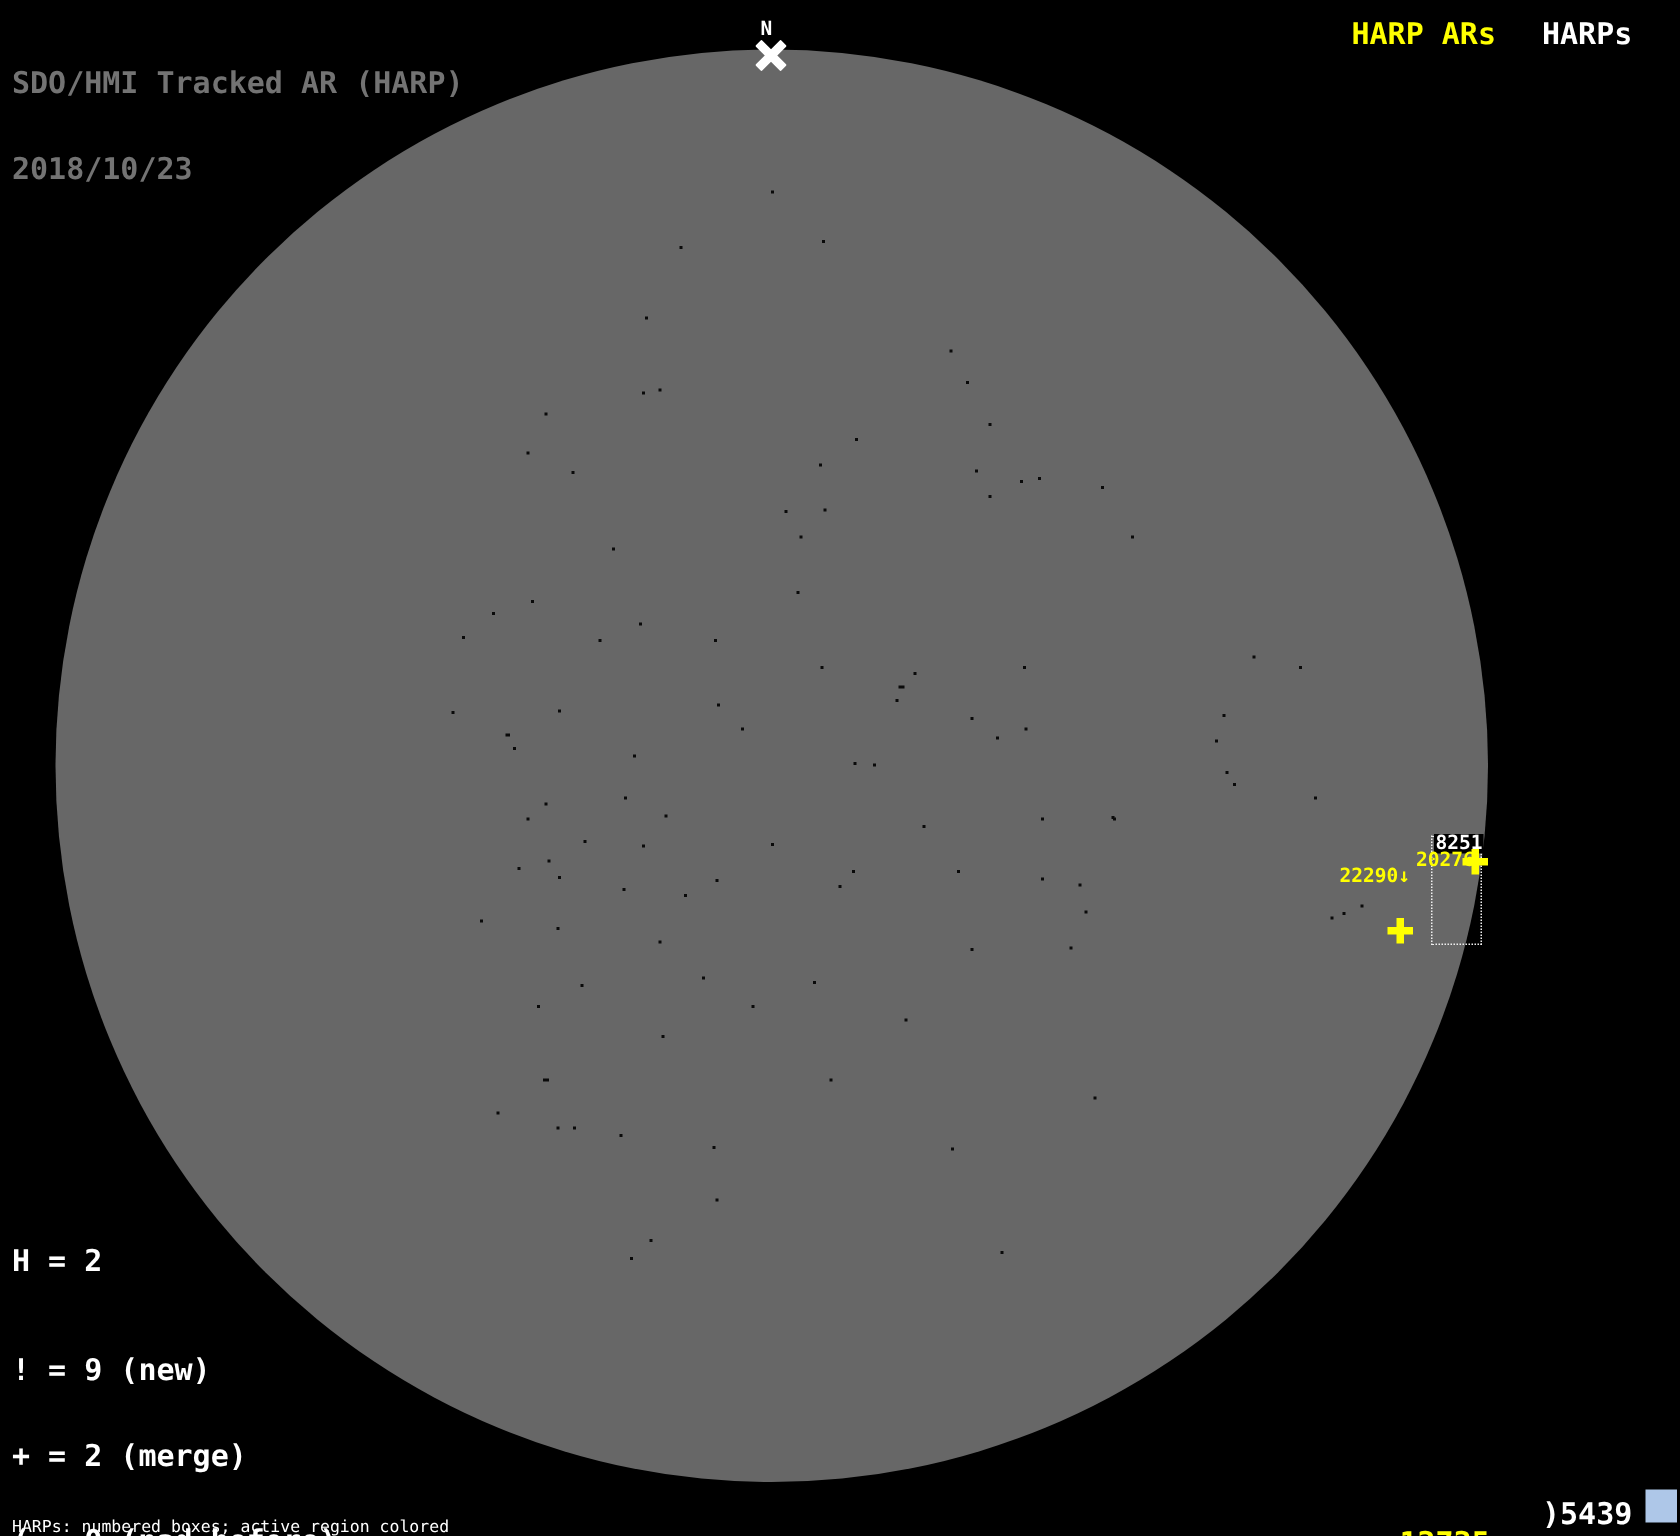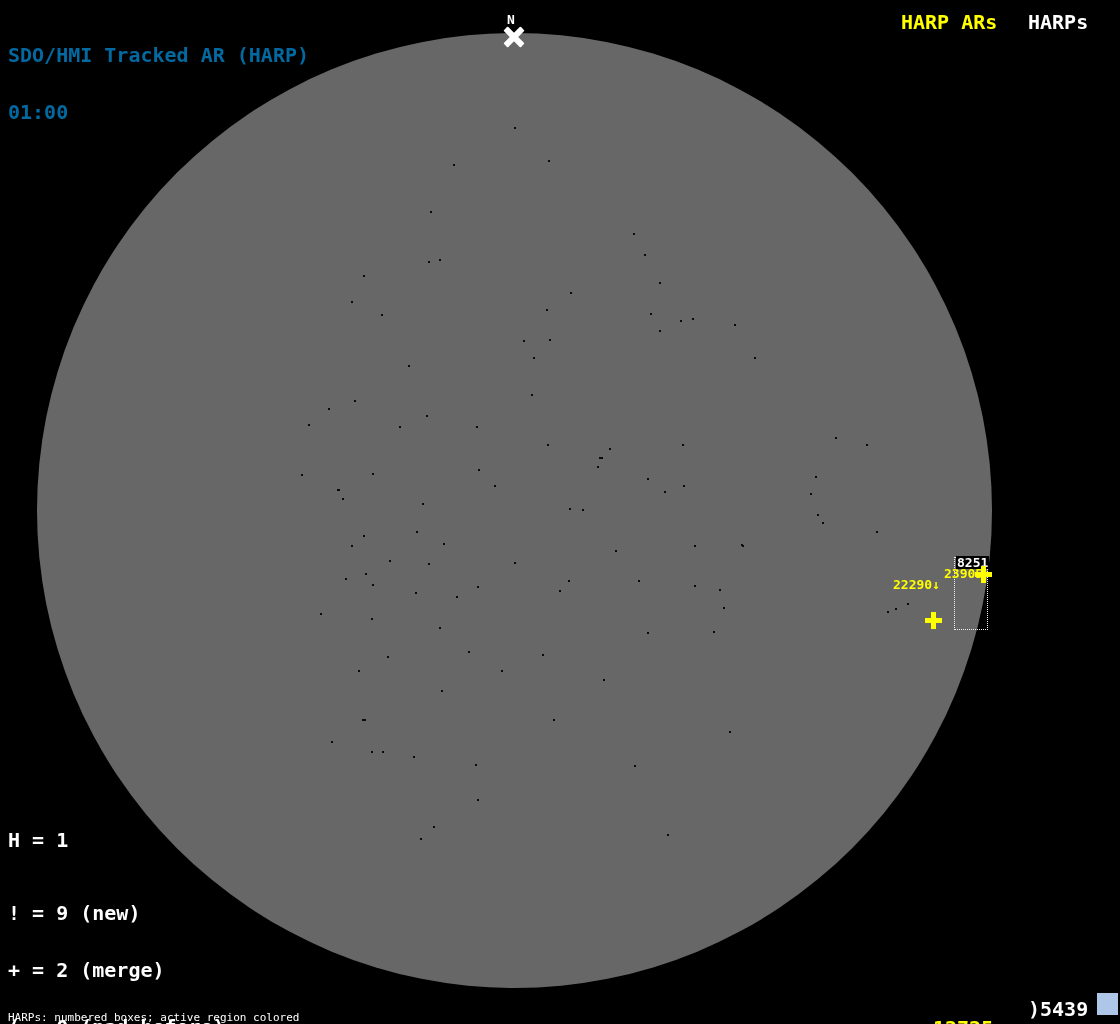--- a/index.html
+++ b/index.html
@@ -8,21 +8,21 @@
     background:#000; font-family:"DejaVu Sans Mono", monospace;
     -webkit-font-smoothing:none;
   }
   .stage * { position:absolute; box-sizing:border-box; }
 
   
   .disk { left:37px; top:33px; width:955px; height:955px; border-radius:50%; background:#676767; }
   .speck { background:#0a0a0a; }
 
   
-  .title-block { left:8px; top:8px; color:#0369a1; font-size:20px; line-height:19px; font-weight:bold; white-space:pre; }
+  .title-block { left:8px; top:8px; color:#737373; font-size:20px; line-height:19px; font-weight:bold; white-space:pre; }
   .title-block div { position:static; }
   .hdr-noaa  { left:901px; top:10px; color:#ffff00; font-size:20px; font-weight:bold; }
   .hdr-harps { left:1028px; top:10px; color:#fff; font-size:20px; font-weight:bold; }
 
   
   .north-label { left:507px; top:12px; color:#fff; font-size:13px; font-weight:bold; }
   .xmark { left:502px; top:25px; width:24px; height:24px; }
   .xmark i { position:absolute; left:0; top:9px; width:24px; height:6px; background:#fff; border-radius:1px; }
   .xmark i.b1 { transform:rotate(45deg); }
   .xmark i.b2 { transform:rotate(-45deg); }
@@ -166,47 +166,47 @@
       <div class="speck" style="left: 822px; top: 522px; width: 2px; height: 2px;"></div>
       <div class="speck" style="left: 876px; top: 531px; width: 2px; height: 2px;"></div>
       <div class="speck" style="left: 742px; top: 545px; width: 2px; height: 2px;"></div>
       <div class="speck" style="left: 887px; top: 611px; width: 2px; height: 2px;"></div>
       <div class="speck" style="left: 907px; top: 603px; width: 2px; height: 2px;"></div>
       <div class="speck" style="left: 895px; top: 608px; width: 2px; height: 2px;"></div>
     </div>
 
   <div class="title-block">
     <div>SDO/HMI Tracked AR (HARP)</div>
-    <div>01:00</div>
+    <div>2018/10/23</div>
   </div>
   <div class="hdr-noaa">HARP ARs</div>
   <div class="hdr-harps">HARPs</div>
 
   <div class="north-label">N</div>
   <div class="xmark">
       <i class="b1"></i>
       <i class="b2"></i>
     </div>
 
   <div class="harp-box"></div>
   <div class="harp-box-label">8251</div>
 
   <div class="noaa-cross cross-12724">
       <i class="h"></i>
       <i class="v"></i>
     </div>
-  <div class="noaa-lab lab-12724">23905</div>
+  <div class="noaa-lab lab-12724">20276</div>
 
   <div class="noaa-cross cross-12725">
       <i class="h"></i>
       <i class="v"></i>
     </div>
   <div class="noaa-lab lab-12725">22290↓</div>
 
-  <div class="h-counter">H = 1</div>
+  <div class="h-counter">H = 2</div>
   <div class="legend-block">
     <div>! = 9 (new)</div>
     <div>+ = 2 (merge)</div>
     <div>( = 0 (pad before)</div>
     
     
     
   </div>
 
   <div class="footnotes">

